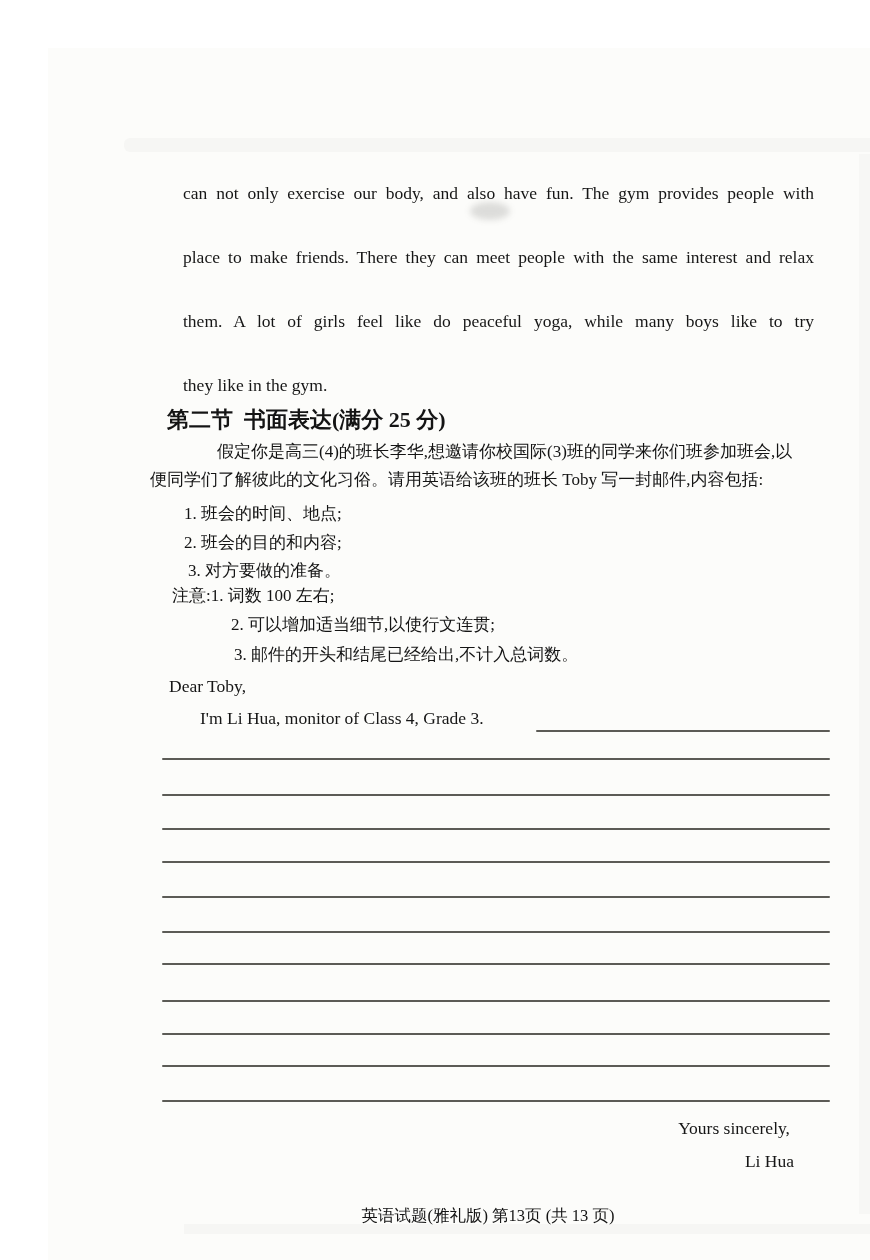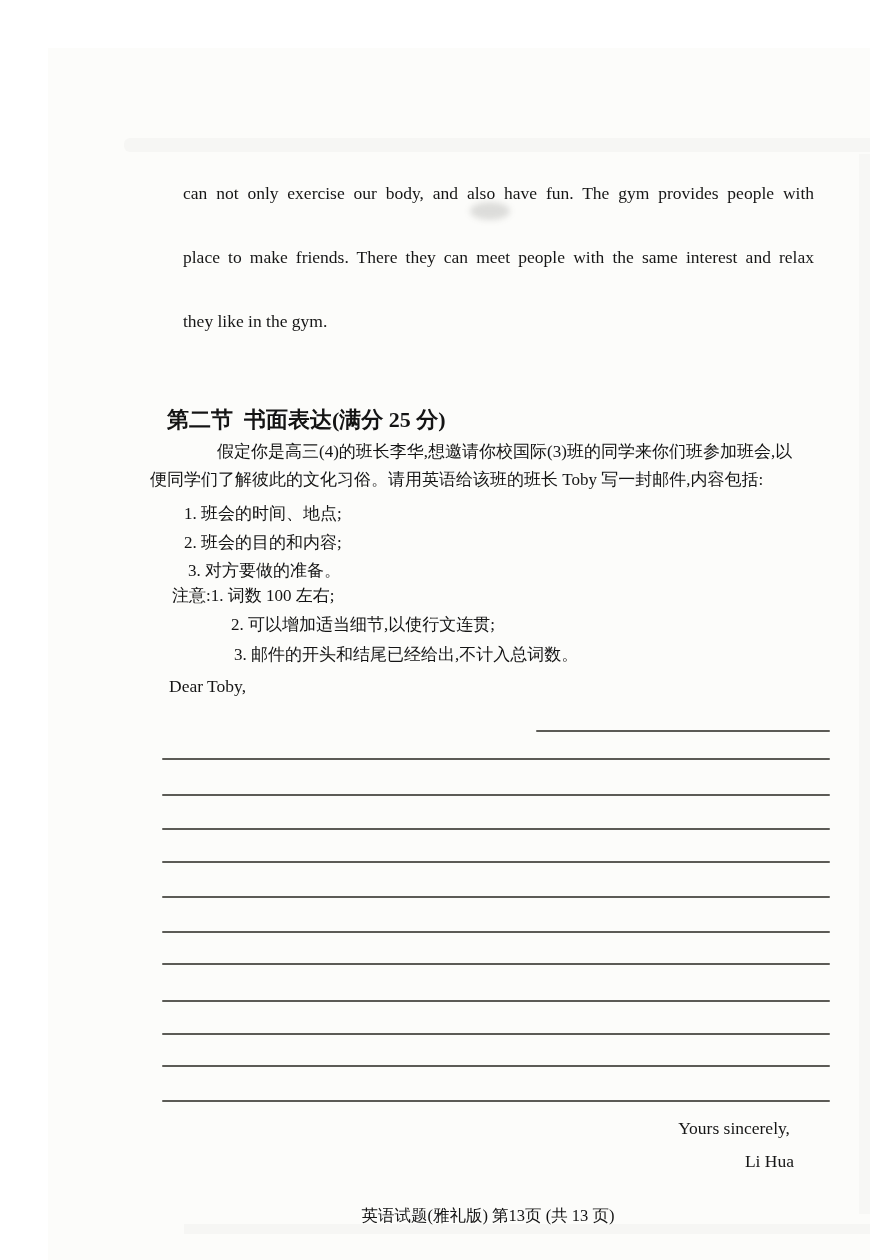--- a/index.html
+++ b/index.html
@@ -76,37 +76,39 @@
 <div class="page">
 
   <div class="scan-band-top"></div>
   <div class="scan-band-right"></div>
   <div class="scan-band-bottom"></div>
   <div class="smudge"></div>
 
   <div class="essay">
     <div class="essay-line">can not only exercise our body, and also have fun.  The gym provides people with</div>
     <div class="essay-line">place to make friends.  There they can meet people with the same interest and relax</div>
+    <div class="essay-line">them.  A lot of girls feel like do peaceful yoga, while many boys like to try</div>
     <div class="essay-line last">they like in the gym.</div>
   </div>
 
   <div class="zh heading" style="left:103px; top:344px;">第二节  书面表达(满分 25 分)</div>
 
   <div class="zh" style="left:153px; top:376px;">假定你是高三(4)的班长李华,想邀请你校国际(3)班的同学来你们班参加班会,以</div>
   <div class="zh" style="left:86px;  top:404px;">便同学们了解彼此的文化习俗。请用英语给该班的班长 Toby 写一封邮件,内容包括:</div>
 
   <div class="zh" style="left:120px; top:438px;">1. 班会的时间、地点;</div>
   <div class="zh" style="left:120px; top:467px;">2. 班会的目的和内容;</div>
   <div class="zh" style="left:124px; top:495px;">3. 对方要做的准备。</div>
 
   <div class="zh" style="left:108px; top:520px;">注意:1. 词数 100 左右;</div>
   <div class="zh" style="left:167px; top:549px;">2. 可以增加适当细节,以使行文连贯;</div>
   <div class="zh" style="left:170px; top:579px;">3. 邮件的开头和结尾已经给出,不计入总词数。</div>
 
   <div class="en" style="left:105px; top:609px;">Dear Toby,</div>
+  <div class="en" style="left:136px; top:641px;">I'm Li Hua, monitor of Class 4, Grade 3.</div>
 
   <div class="rule partial" style="top:666px;"></div>
   <div class="rule" style="top:694px;"></div>
   <div class="rule" style="top:730px;"></div>
   <div class="rule" style="top:764px;"></div>
   <div class="rule" style="top:797px;"></div>
   <div class="rule" style="top:832px;"></div>
   <div class="rule" style="top:867px;"></div>
   <div class="rule" style="top:899px;"></div>
   <div class="rule" style="top:936px;"></div>

